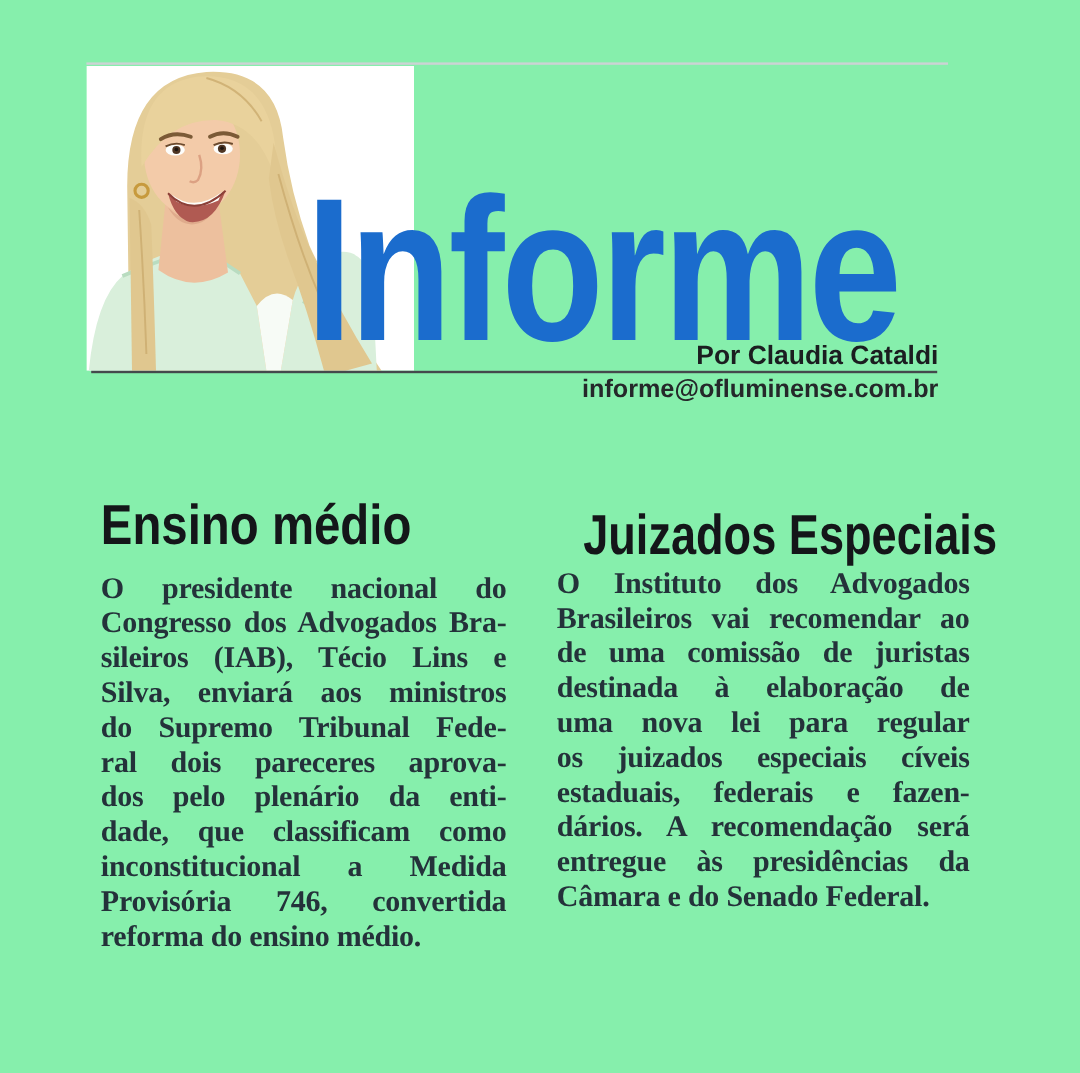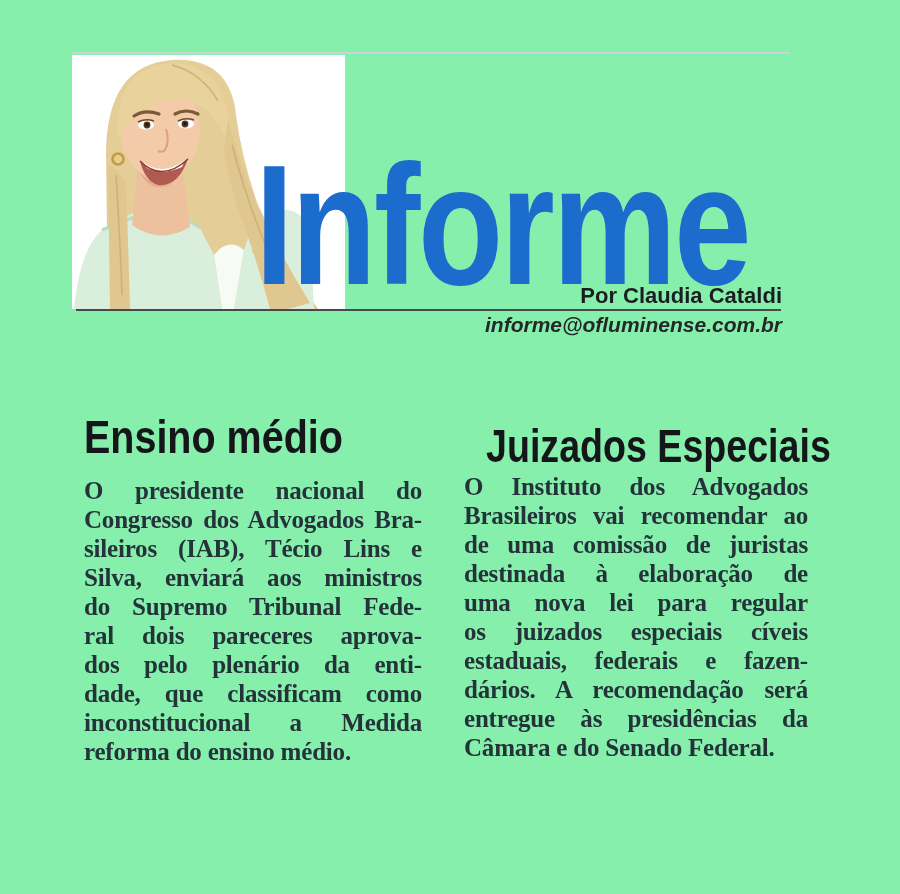--- a/index.html
+++ b/index.html
@@ -13,21 +13,21 @@
   #photo{position:absolute;left:72px;top:55px;width:273px;height:254px;}
 
   #masthead-title{position:absolute;left:255px;top:140px;font-size:170px;line-height:1;
         font-weight:bold;letter-spacing:-3px;white-space:nowrap;
         transform:scaleX(0.82);transform-origin:0 0;
         font-family:"Liberation Sans",sans-serif;}
 
   #byline{position:absolute;right:118px;top:283px;font-size:22px;font-weight:bold;
         color:#1b1e20;letter-spacing:0px;white-space:nowrap;}
   #email{position:absolute;right:118px;top:313px;font-size:21px;font-weight:bold;
-        font-style:italic;color:#25282a;white-space:nowrap;}
+        color:#25282a;white-space:nowrap;}
 
   .heading{position:absolute;font-weight:bold;color:#141619;line-height:1;
         white-space:nowrap;font-family:"Liberation Sans",sans-serif;}
   #heading-left{left:84px;top:413px;font-size:47px;transform:scaleX(0.84);transform-origin:0 0;}
   #heading-right{left:486px;top:422px;font-size:47px;transform:scaleX(0.80);transform-origin:0 0;}
 
   .column{position:absolute;font-family:"Liberation Serif",serif;font-weight:bold;
         color:#24323a;font-size:25px;letter-spacing:-0.2px;}
   #col-left{left:84px;top:476px;width:338px;}
   #col-right{left:464px;top:472px;width:344px;}
@@ -96,20 +96,21 @@
   <div id="col-left" class="column">
     <div class="bodyline">O presidente nacional do</div>
     <div class="bodyline">Congresso dos Advogados Bra-</div>
     <div class="bodyline">sileiros (IAB), Técio Lins e</div>
     <div class="bodyline">Silva, enviará aos ministros</div>
     <div class="bodyline">do Supremo Tribunal Fede-</div>
     <div class="bodyline">ral dois pareceres aprova-</div>
     <div class="bodyline">dos pelo plenário da enti-</div>
     <div class="bodyline">dade, que classificam como</div>
     <div class="bodyline">inconstitucional a Medida</div>
+    <div class="bodyline">Provisória 746, convertida</div>
     <div class="bodyline align-left">reforma do ensino médio.</div>
   </div>
 
   <div id="heading-right" class="heading">Juizados Especiais</div>
   <div id="col-right" class="column">
     <div class="bodyline">O Instituto dos Advogados</div>
     <div class="bodyline">Brasileiros vai recomendar ao</div>
     <div class="bodyline">de uma comissão de juristas</div>
     <div class="bodyline">destinada à elaboração de</div>
     <div class="bodyline">uma nova lei para regular</div>

